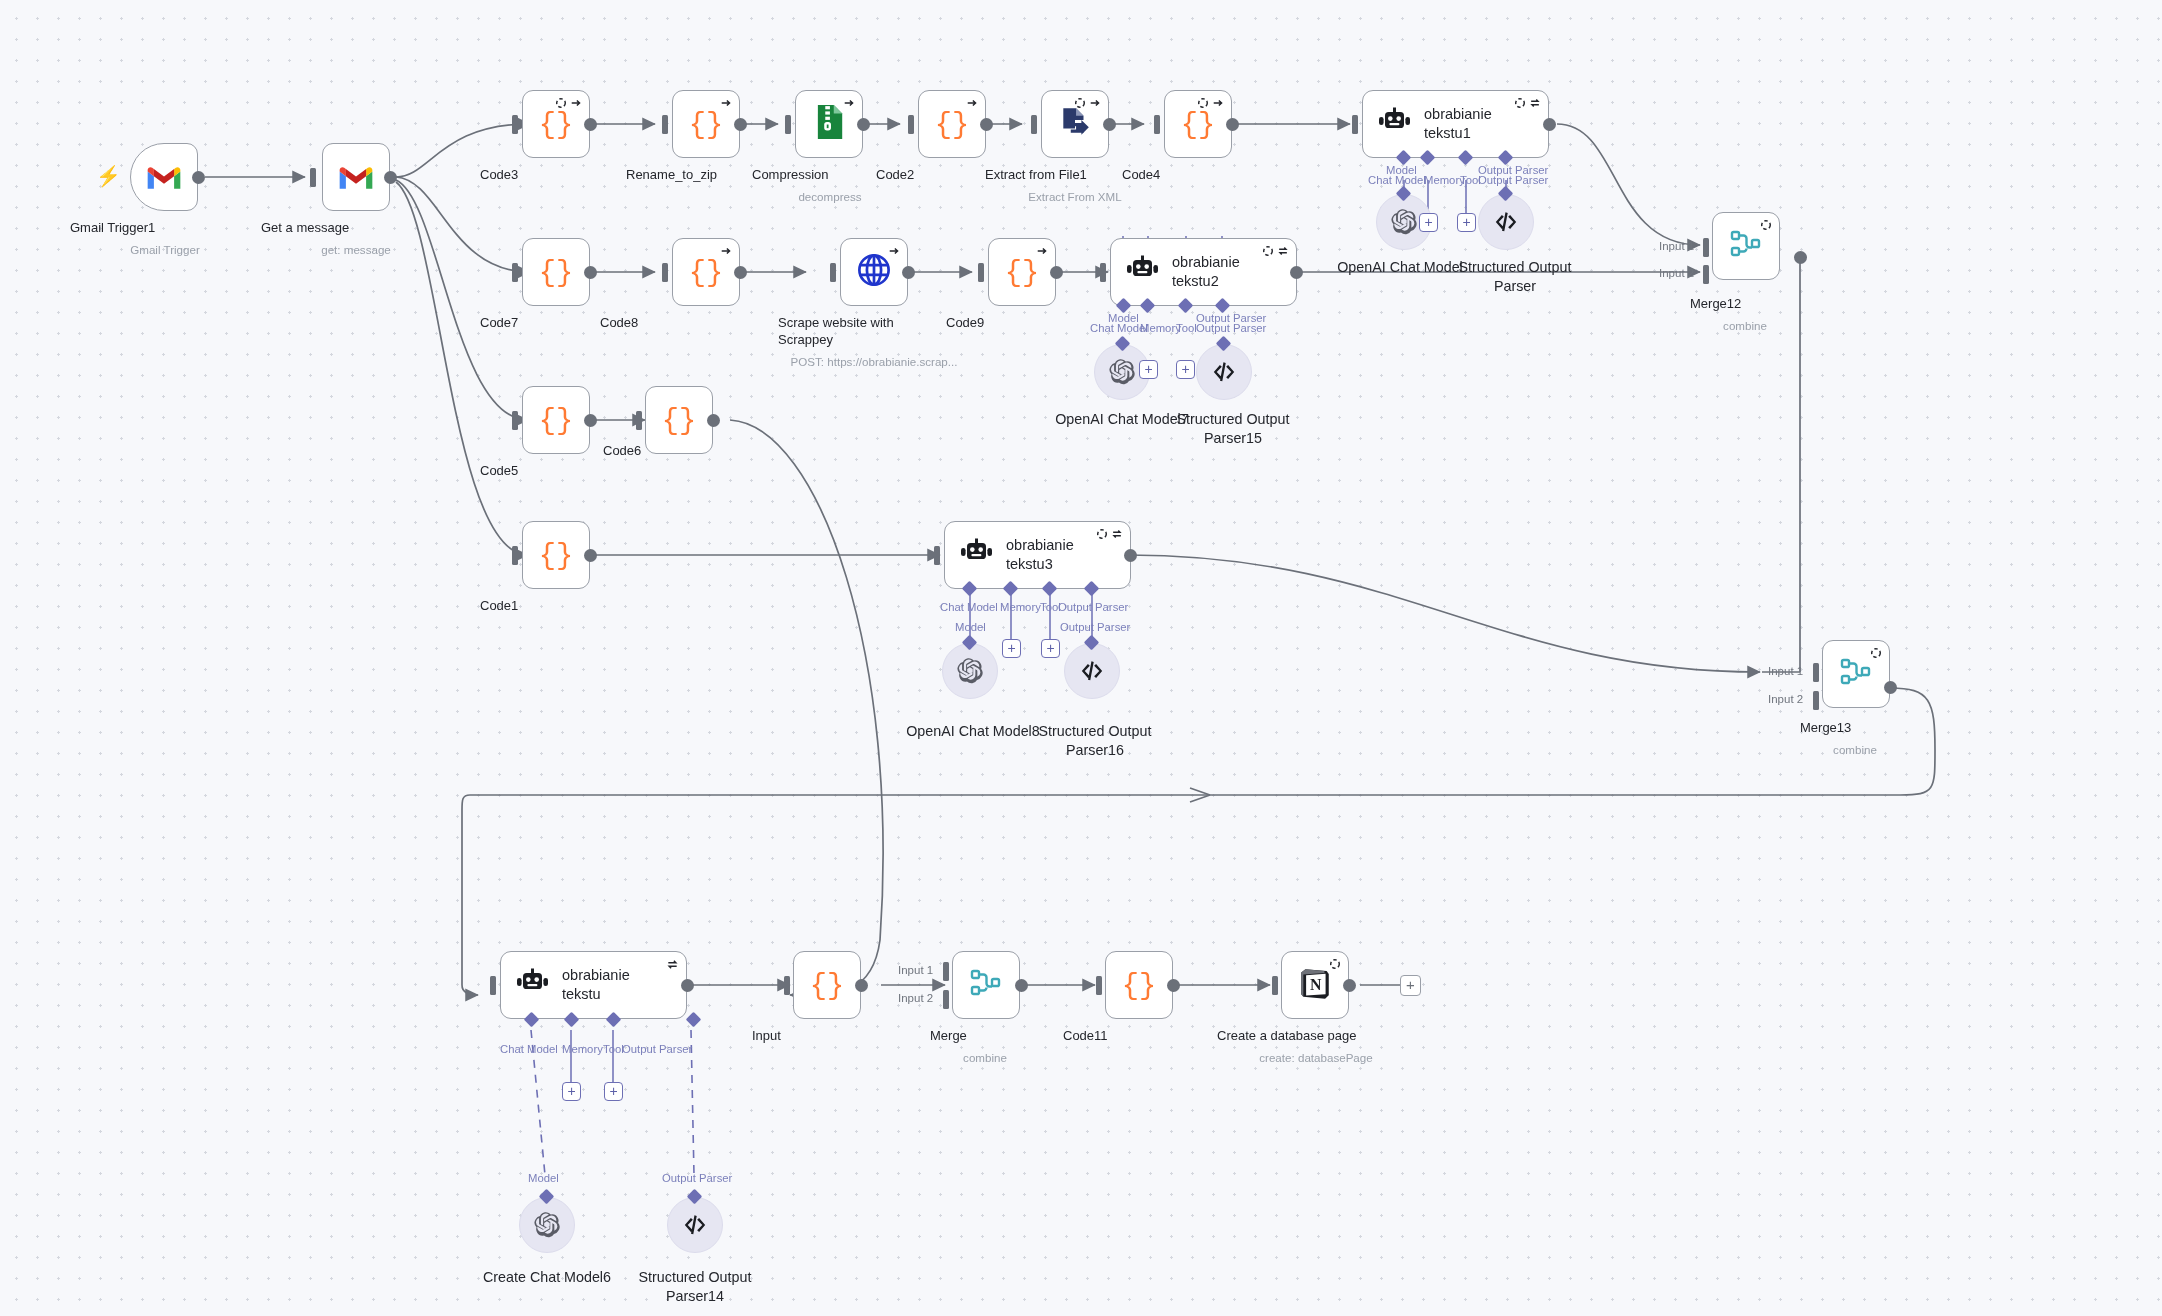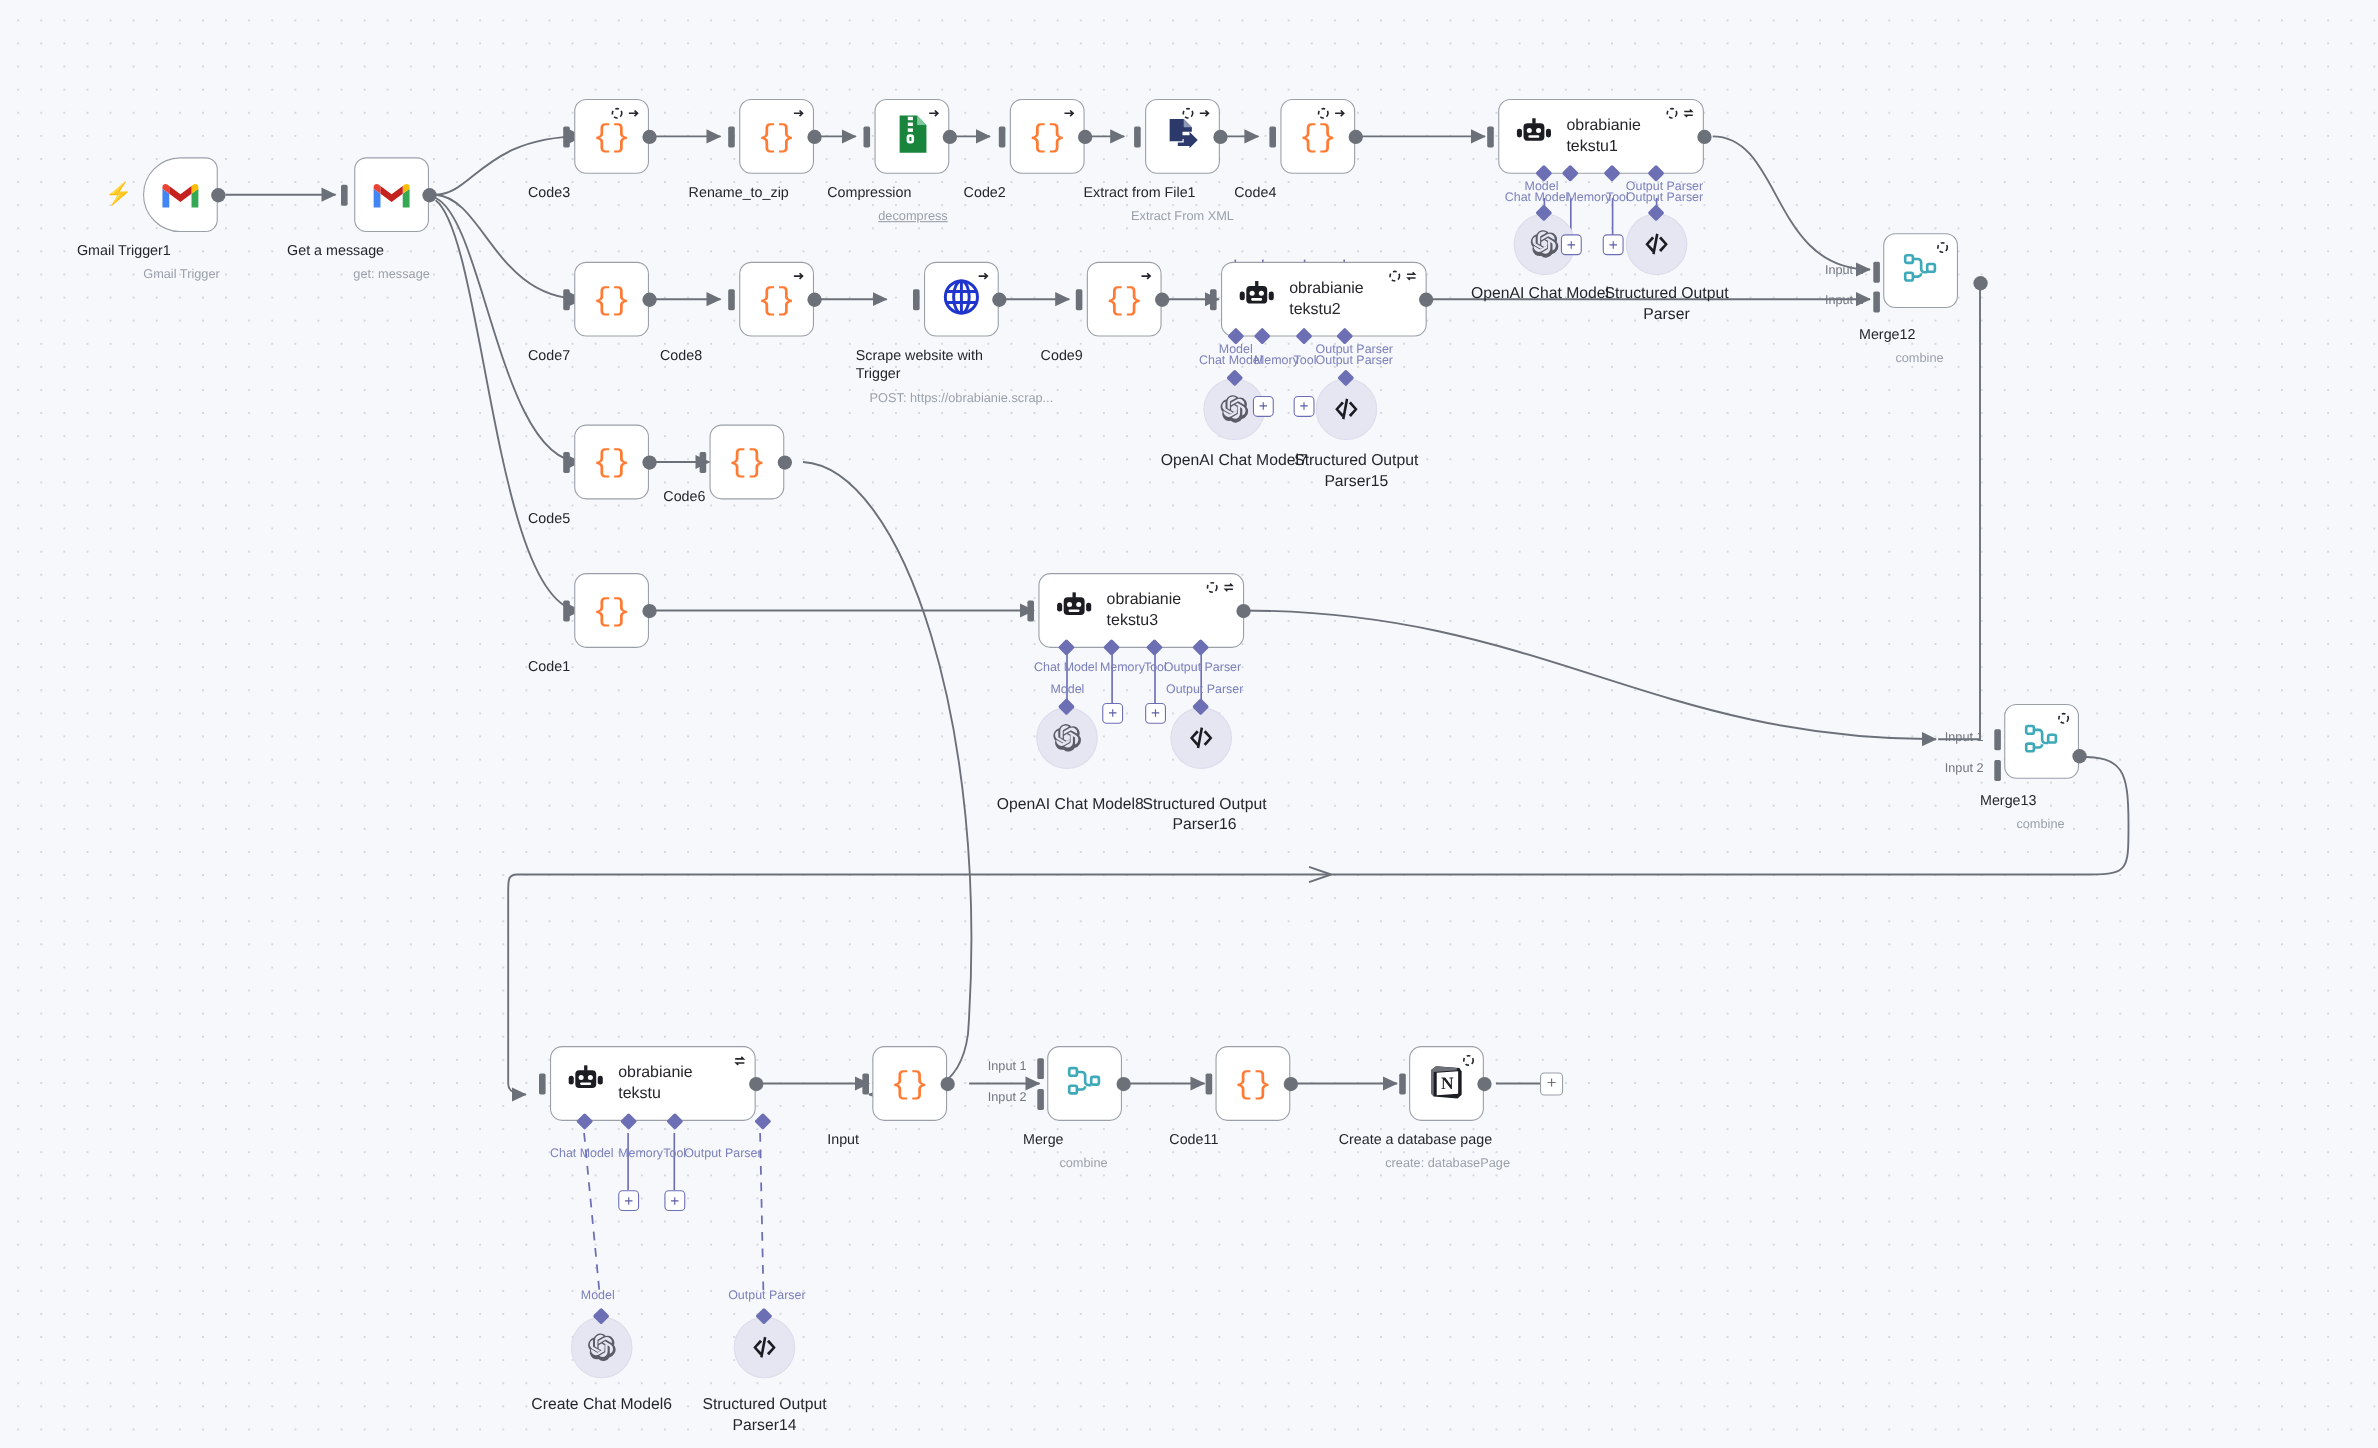--- a/index.html
+++ b/index.html
@@ -275,21 +275,21 @@
     </span>
     <span class="badge">
       <svg width="12" height="12" viewBox="0 0 14 14">
           <path d="M2 7h9M8 4l3.2 3L8 10" fill="none" stroke="#24262c" stroke-width="1.7"></path>
         </svg>
     </span>
   </div>
   <div class="port-in-bar" style="left:785px; top:115px;"></div>
   <div class="port-out" style="left:857px; top:118px;"></div>
   <div class="node-label" style="left:752px; top:167px; width:156px;">Compression</div>
-  <div class="node-sub" style="left:752px; top:189px; width:156px;text-decoration:underline;">decompress</div>
+  <div class="node-sub" style="left:752px; top:189px; width:156px;">decompress</div>
 
   <div class="node sq" style="left:918px; top:90px;">
     <span class="code-ic">
       <svg width="34" height="34" viewBox="0 0 32 32">
           <text x="16" y="24" font-size="27" font-family="'Liberation Mono',monospace" fill="#ff7a33" text-anchor="middle">{}</text>
         </svg>
     </span>
     <span class="badge">
       <svg width="12" height="12" viewBox="0 0 14 14">
           <path d="M2 7h9M8 4l3.2 3L8 10" fill="none" stroke="#24262c" stroke-width="1.7"></path>
@@ -433,21 +433,21 @@
     </span>
     <span class="badge">
       <svg width="12" height="12" viewBox="0 0 14 14">
           <path d="M2 7h9M8 4l3.2 3L8 10" fill="none" stroke="#24262c" stroke-width="1.7"></path>
         </svg>
     </span>
   </div>
   <div class="port-in-bar" style="left:830px; top:263px;"></div>
   <div class="port-out" style="left:902px; top:266px;"></div>
   <div class="node-label" style="left:778px; top:315px; width:192px;">Scrape website with
-Trigger</div>
+Scrappey</div>
   <div class="node-sub" style="left:760px; top:354px; width:228px;">POST: https://obrabianie.scrap...</div>
 
   <div class="node sq" style="left:988px; top:238px;">
     <span class="code-ic">
       <svg width="34" height="34" viewBox="0 0 32 32">
           <text x="16" y="24" font-size="27" font-family="'Liberation Mono',monospace" fill="#ff7a33" text-anchor="middle">{}</text>
         </svg>
     </span>
     <span class="badge">
       <svg width="12" height="12" viewBox="0 0 14 14">

